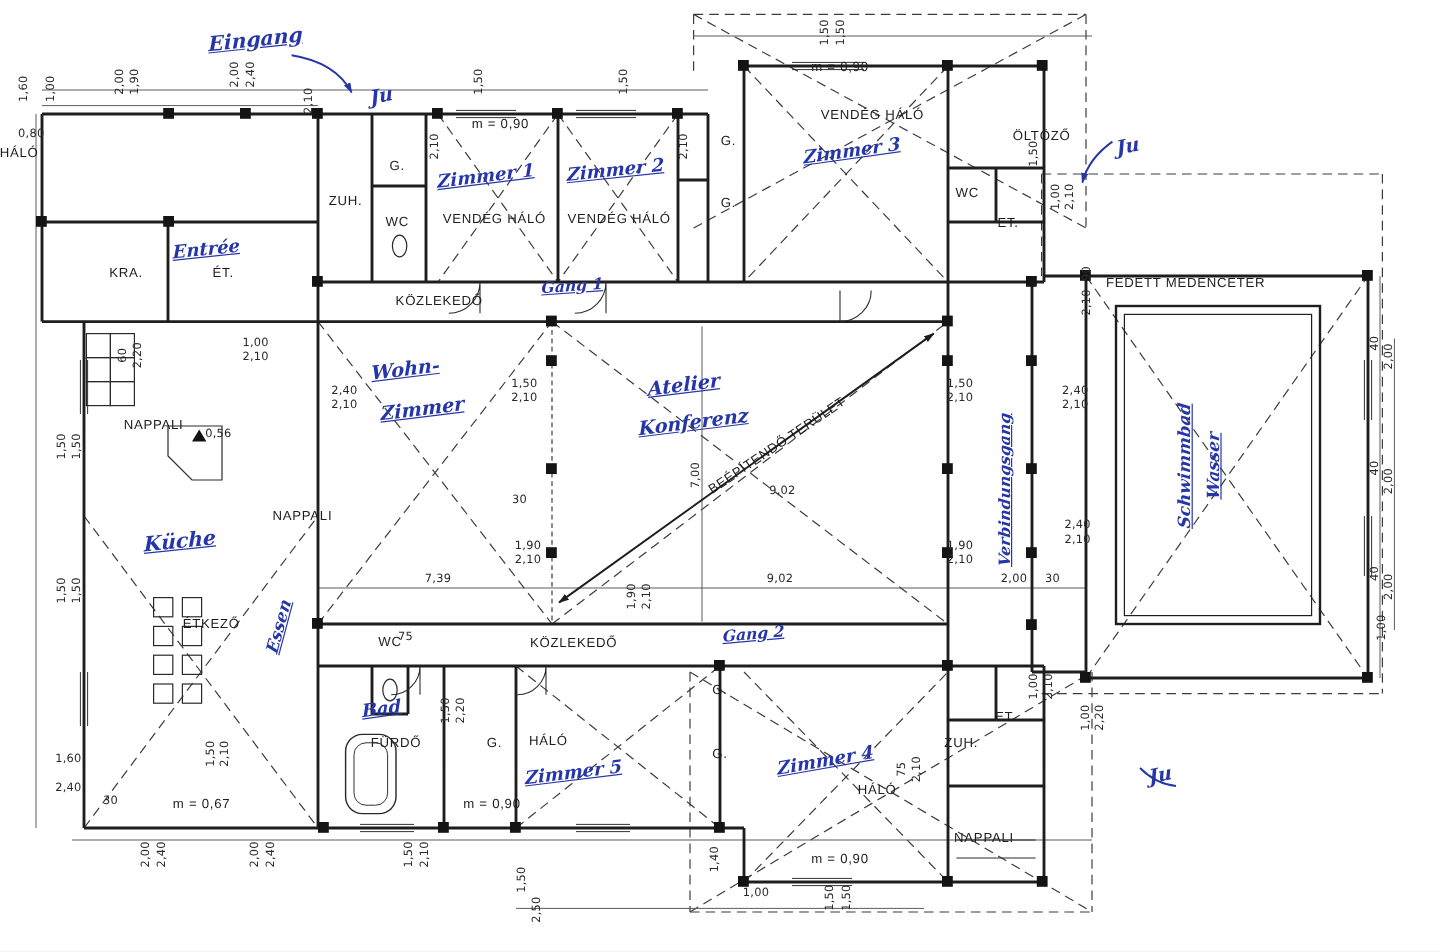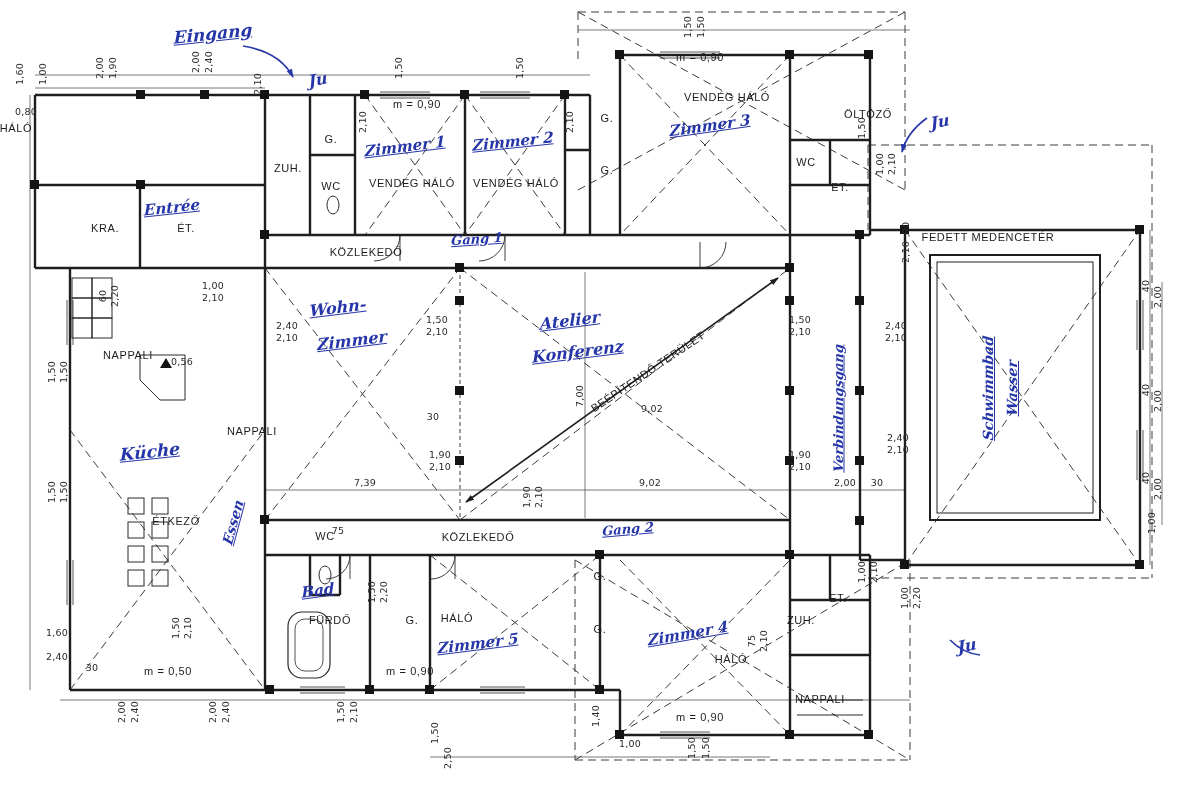--- a/index.html
+++ b/index.html
@@ -212,21 +212,21 @@
       <div class="lbl print" style="left: 457px; top: 618px; transform: translate(-50%, -50%) rotate(0deg);">HÁLÓ</div>
       <div class="lbl print" style="left: 600px; top: 576px; transform: translate(-50%, -50%) rotate(0deg);">G.</div>
       <div class="lbl print" style="left: 600px; top: 629px; transform: translate(-50%, -50%) rotate(0deg);">G.</div>
       <div class="lbl print" style="left: 731px; top: 659px; transform: translate(-50%, -50%) rotate(0deg);">HÁLÓ</div>
       <div class="lbl print" style="left: 820px; top: 699px; transform: translate(-50%, -50%) rotate(0deg);">NAPPALI</div>
       <div class="lbl print" style="left: 801px; top: 620px; transform: translate(-50%, -50%) rotate(0deg);">ZUH.</div>
       <div class="lbl print" style="left: 838px; top: 598px; transform: translate(-50%, -50%) rotate(0deg);">ET.</div>
       <div class="lbl print" style="left: 648px; top: 372px; transform: translate(-50%, -50%) rotate(-34deg);">BEÉPÍTENDŐ TERÜLET</div>
       <div class="lbl print" style="left: 417px; top: 104px; transform: translate(-50%, -50%) rotate(0deg);">m = 0,90</div>
       <div class="lbl print" style="left: 700px; top: 57px; transform: translate(-50%, -50%) rotate(0deg);">m = 0,90</div>
-      <div class="lbl print" style="left: 168px; top: 671px; transform: translate(-50%, -50%) rotate(0deg);">m = 0,50</div>
+      <div class="lbl print" style="left: 168px; top: 671px; transform: translate(-50%, -50%) rotate(0deg);">m = 0,67</div>
       <div class="lbl print" style="left: 410px; top: 671px; transform: translate(-50%, -50%) rotate(0deg);">m = 0,90</div>
       <div class="lbl print" style="left: 700px; top: 717px; transform: translate(-50%, -50%) rotate(0deg);">m = 0,90</div>
       <div class="lbl dim" style="left: 20px; top: 74px; transform: translate(-50%, -50%) rotate(-90deg);">1,60</div>
       <div class="lbl dim" style="left: 43px; top: 74px; transform: translate(-50%, -50%) rotate(-90deg);">1,00</div>
       <div class="lbl dim" style="left: 26px; top: 112px; transform: translate(-50%, -50%) rotate(0deg);">0,80</div>
       <div class="lbl dim" style="left: 100px; top: 68px; transform: translate(-50%, -50%) rotate(-90deg);">2,00</div>
       <div class="lbl dim" style="left: 113px; top: 68px; transform: translate(-50%, -50%) rotate(-90deg);">1,90</div>
       <div class="lbl dim" style="left: 196px; top: 62px; transform: translate(-50%, -50%) rotate(-90deg);">2,00</div>
       <div class="lbl dim" style="left: 209px; top: 62px; transform: translate(-50%, -50%) rotate(-90deg);">2,40</div>
       <div class="lbl dim" style="left: 258px; top: 84px; transform: translate(-50%, -50%) rotate(-90deg);">2,10</div>

